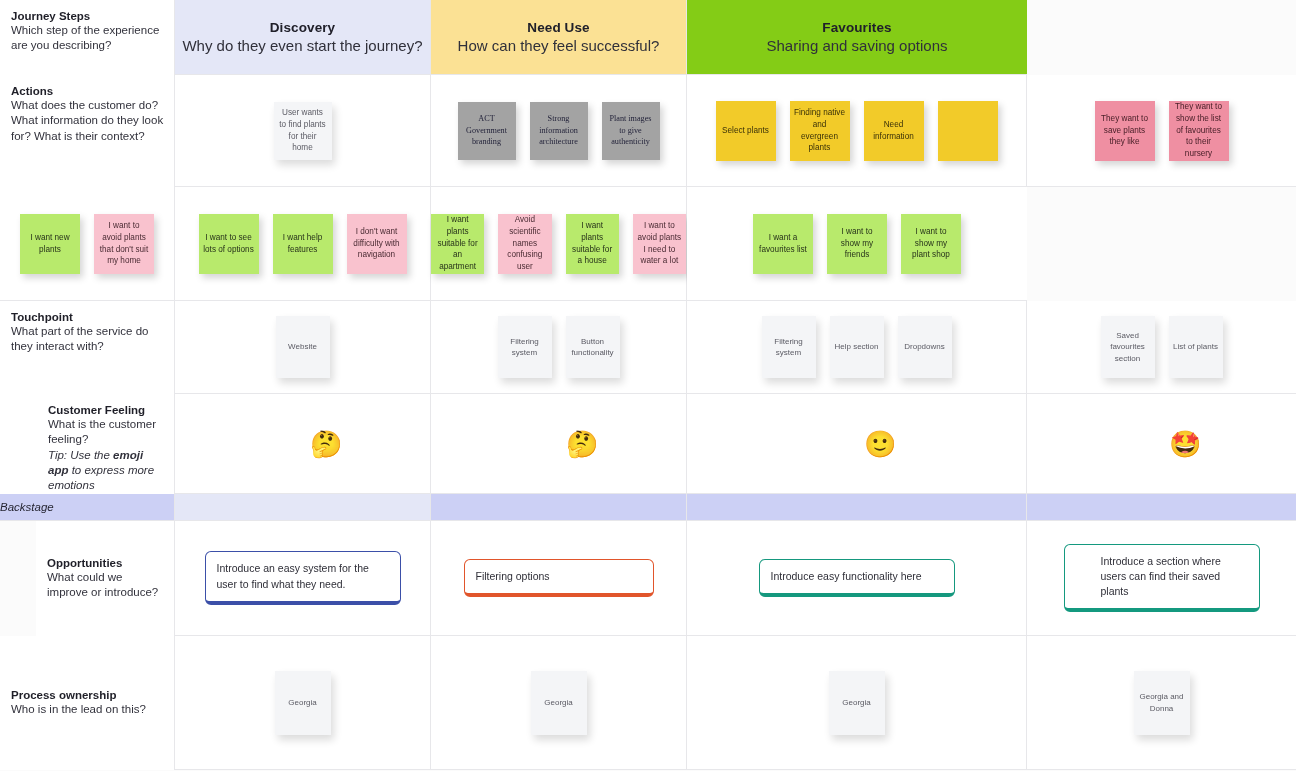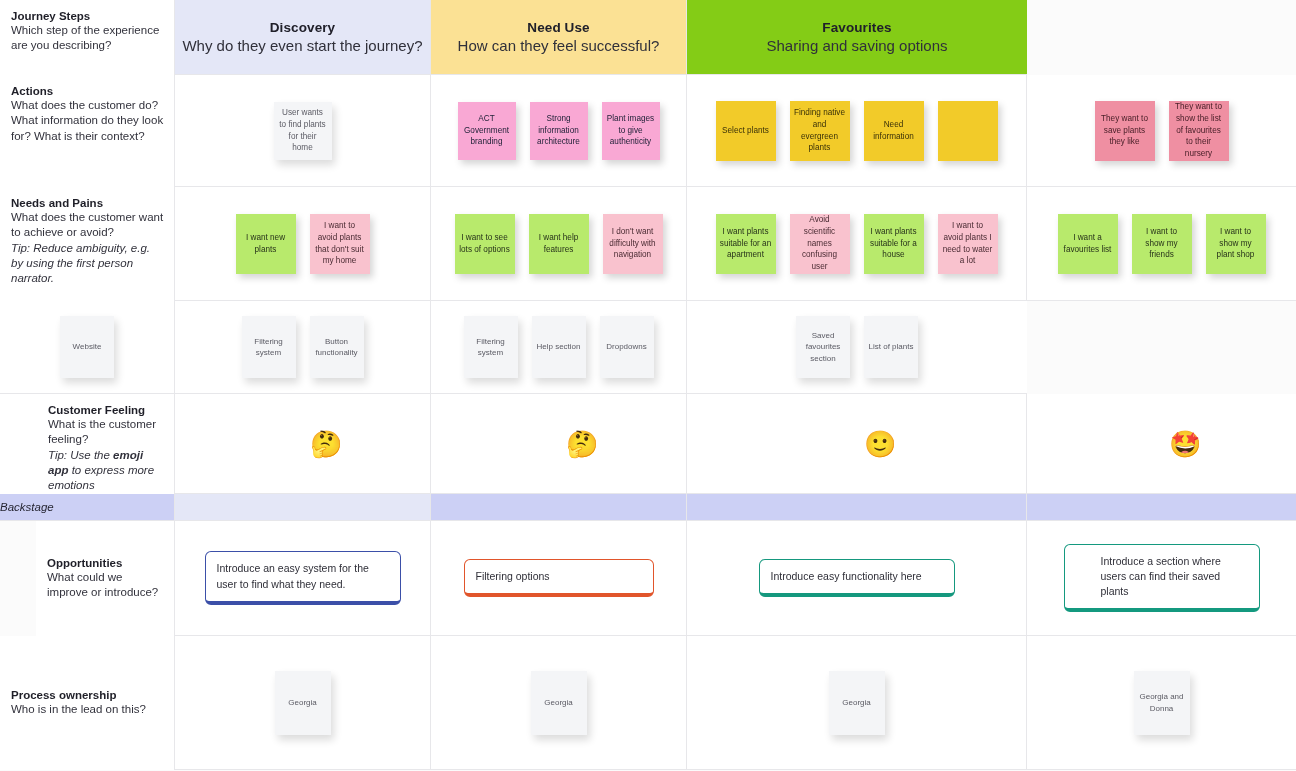--- a/index.html
+++ b/index.html
@@ -41,21 +41,21 @@
   .notes { display:flex; align-items:center; justify-content:center; gap:14px; height:100%; flex-wrap:nowrap; }
   .note {
     display:flex; align-items:center; justify-content:center; text-align:center;
     font-size: 8.2px; line-height: 1.42; color:#3a3a44;
     box-shadow: 3px 4px 7px rgba(0,0,0,.17);
     padding: 4px;
   }
   .note.sq { width:58px; height:58px; }
   .note.sq-lg { width:60px; height:60px; }
 
-  .n-blue   { background:#f9a8d4; color:#23233a; }
+  .n-blue   { background:#a3a3a3; color:#23233a;font-family:Liberation Serif, serif; }
   .n-yellow { background:#f2cb29; color:#3b3208; }
   .n-pink   { background:#ef8fa2; color:#4a2029; }
   .n-green  { background:#b8ea6c; color:#27331a; }
   .n-pinklt { background:#f9c2ce; color:#4a2b33; }
   .n-white  { background:#f4f5f7; color:#5b5b64; box-shadow: 3px 5px 8px rgba(0,0,0,.14); }
   .note.tp { width:54px; height:62px; font-size:8px; }
   .note.po { width:56px; height:64px; font-size:8px; }
 
   
   .row-actions  { height: 112px; }
@@ -163,25 +163,20 @@
             <span>They want to save plants they like</span>
           </div>
           <div class="note sq-lg n-pink">
             <span>They want to show the list of favourites to their nursery</span>
           </div>
         </div>
     </div>
   </div>
 
   <div class="grid">
-    <div class="labelcell row-needs">
-      <div class="lbl-title">Needs and Pains</div>
-      <div class="lbl-sub">What does the customer want to achieve or avoid?</div>
-      <div class="lbl-tip">Tip: Reduce ambiguity, e.g. by using the first person narrator.</div>
-    </div>
     <div class="cell row-needs">
       <div class="notes">
           <div class="note sq-lg n-green">
             <span>I want new plants</span>
           </div>
           <div class="note sq-lg n-pinklt">
             <span>I want to avoid plants that don't suit my home</span>
           </div>
         </div>
     </div>
@@ -223,20 +218,24 @@
             <span>I want to show my friends</span>
           </div>
           <div class="note sq-lg n-green">
             <span>I want to show my plant shop</span>
           </div>
         </div>
     </div>
   </div>
 
   <div class="grid">
+    <div class="labelcell row-touch">
+      <div class="lbl-title">Touchpoint</div>
+      <div class="lbl-sub">What part of the service do they interact with?</div>
+    </div>
     <div class="cell row-touch">
       <div class="notes">
           <div class="note tp n-white">
             <span>Website</span>
           </div>
         </div>
     </div>
     <div class="cell row-touch">
       <div class="notes">
           <div class="note tp n-white">

